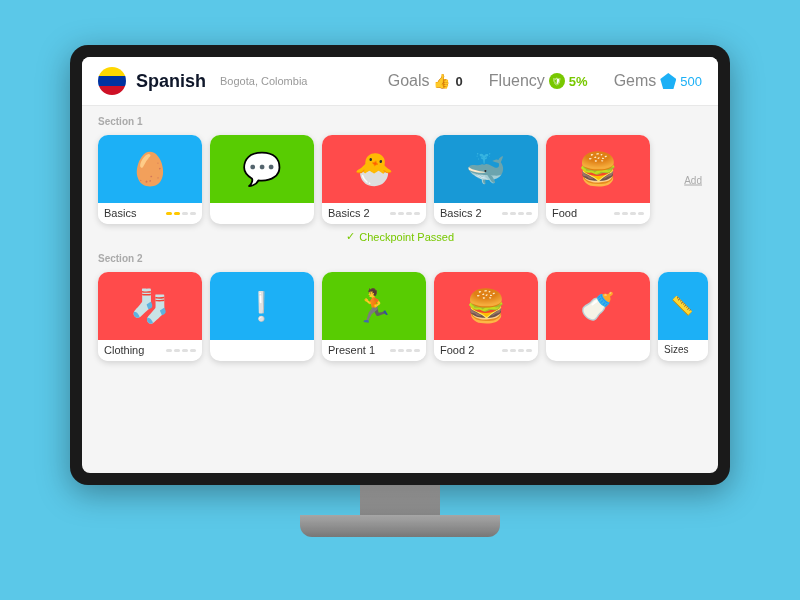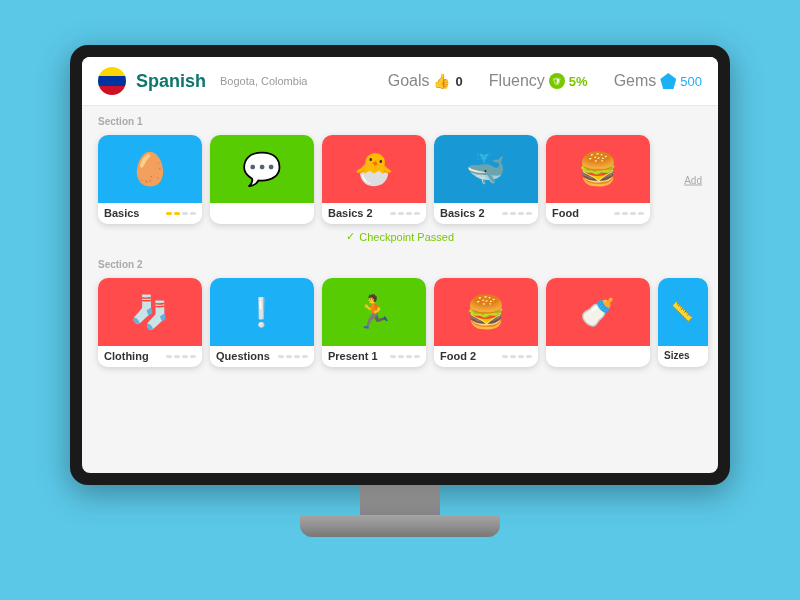--- a/index.html
+++ b/index.html
@@ -83,21 +83,21 @@
       display: flex;
       flex-direction: column;
     }
     .flag-top { background: #FFD700; flex: 1; }
     .flag-mid { background: #0033A0; flex: 1; }
     .flag-bot { background: #CE1126; flex: 1; }
 
     .lang-title {
       font-size: 18px;
       font-weight: bold;
-      color: #0f766e;
+      color: #0f172a;
     }
 
     .location {
       font-size: 11px;
       color: #999;
       margin-left: 4px;
     }
 
     .header-spacer { flex: 1; }
 
@@ -192,21 +192,21 @@
     .card-footer {
       padding: 4px 6px 5px;
       background: #fff;
       display: flex;
       align-items: center;
       justify-content: space-between;
     }
 
     .card-title {
       font-size: 11px;
-      font-weight: bold;
+      font-weight: normal;
       color: #333;
     }
 
     .progress-dots {
       display: flex;
       gap: 2px;
     }
     .dot {
       width: 6px;
       height: 3px;
@@ -225,21 +225,21 @@
       padding: 6px 0;
       font-size: 11px;
       color: #78c800;
       display: flex;
       align-items: center;
       justify-content: center;
       gap: 4px;
     }
 
     .section2-area {
-      margin-top: 10px;
+      margin-top: 4px;
     }
 
     .add-label {
       font-size: 10px;
       color: #aaa;
       position: absolute;
       right: 0;
       top: 50%;
       transform: translateY(-50%);
       text-decoration: underline;
@@ -369,29 +369,20 @@
                     <div class="dot"></div>
                     <div class="dot"></div>
                     <div class="dot"></div>
                     <div class="dot"></div>
                   </div>
                 </div>
               </div>
 
               <div class="card">
                 <div class="card-image bg-blue" style="font-size:28px;">❕</div>
-                <div class="card-footer">
-                  <span class="card-title">Questions</span>
-                  <div class="progress-dots">
-                    <div class="dot"></div>
-                    <div class="dot"></div>
-                    <div class="dot"></div>
-                    <div class="dot"></div>
-                  </div>
-                </div>
               </div>
 
               <div class="card">
                 <div class="card-image bg-green">🏃</div>
                 <div class="card-footer">
                   <span class="card-title">Present 1</span>
                   <div class="progress-dots">
                     <div class="dot"></div>
                     <div class="dot"></div>
                     <div class="dot"></div>

